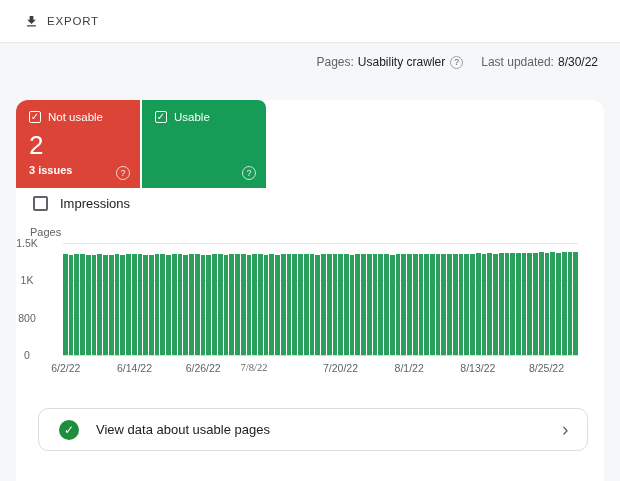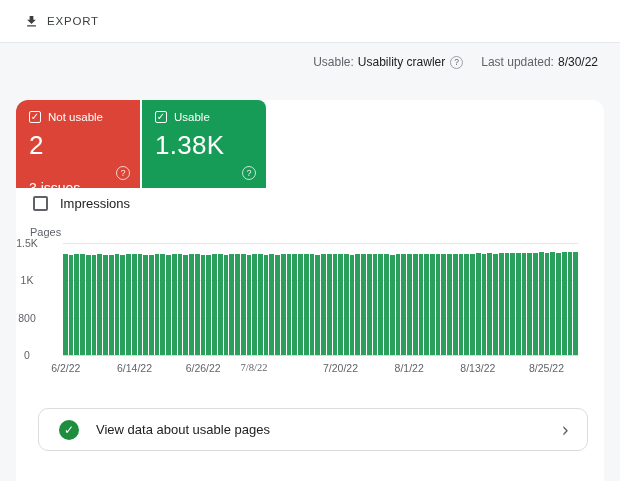--- a/index.html
+++ b/index.html
@@ -36,21 +36,21 @@
   .metric-card { width:124px; height:88px; padding:11px 13px; position:relative;
     color:#fff; cursor:pointer; }
   .card-red { border-radius:12px 0 0 0; }
   .card-green { border-radius:0 8px 0 0; }
   .card-top { display:flex; align-items:center; gap:7px; }
   .card-checkbox { width:12px; height:12px; border:1.5px solid #fff; border-radius:2px;
     font-size:10px; line-height:10px; display:flex; align-items:center;
     justify-content:center; color:#fff; }
   .card-label { font-size:11.5px; font-weight:500; }
   .card-value { font-size:26px; font-weight:400; margin-top:7px; letter-spacing:.3px; }
-  .card-sub { font-size:14px; margin-top:19px; }
+  .card-sub { font-size:11px; margin-top:3px;font-weight:bold; }
   .card-help { position:absolute; right:10px; bottom:8px; width:14px; height:14px;
     border:1px solid rgba(255,255,255,.75); border-radius:50%; font-size:9px;
     color:rgba(255,255,255,.9); display:flex; align-items:center; justify-content:center; }
 
   
   .impressions-row { position:absolute; left:17px; top:96px; display:flex;
     align-items:center; gap:12px; cursor:pointer; }
   .impressions-checkbox { width:15px; height:15px; border:2px solid #5f6368;
     border-radius:2px; background:#fff; }
   .impressions-label { font-size:13px; color:#202124; }
@@ -86,21 +86,21 @@
 <div class="header">
   <div class="export-btn">
     <svg viewBox="0 0 24 24">
         <path d="M19 9h-4V3H9v6H5l7 7 7-7zM5 18v2h14v-2H5z"></path>
       </svg>
     <span class="export-label">EXPORT</span>
   </div>
 </div>
 
 <div class="meta-row">
-  <span>Usable:</span>
+  <span>Pages:</span>
   <span class="meta-strong">Usability crawler</span>
   <span class="help-icon">?</span>
   <span class="meta-gap"></span>
   <span>Last updated:</span>
   <span class="meta-strong">8/30/22</span>
 </div>
 
 <div class="panel">
 
   <div class="cards">
@@ -111,21 +111,20 @@
       </div>
       <div class="card-value">2</div>
       <div class="card-sub">3 issues</div>
       <div class="card-help">?</div>
     </div>
     <div class="metric-card card-green" style="background: rgb(22, 156, 86);">
       <div class="card-top">
         <span class="card-checkbox">✓</span>
         <span class="card-label">Usable</span>
       </div>
-      <div class="card-value">1.38K</div>
       <div class="card-help">?</div>
     </div>
   </div>
 
   <div class="impressions-row">
     <span class="impressions-checkbox"></span>
     <span class="impressions-label">Impressions</span>
   </div>
 
   <div class="chart-ylabel">Pages</div>

